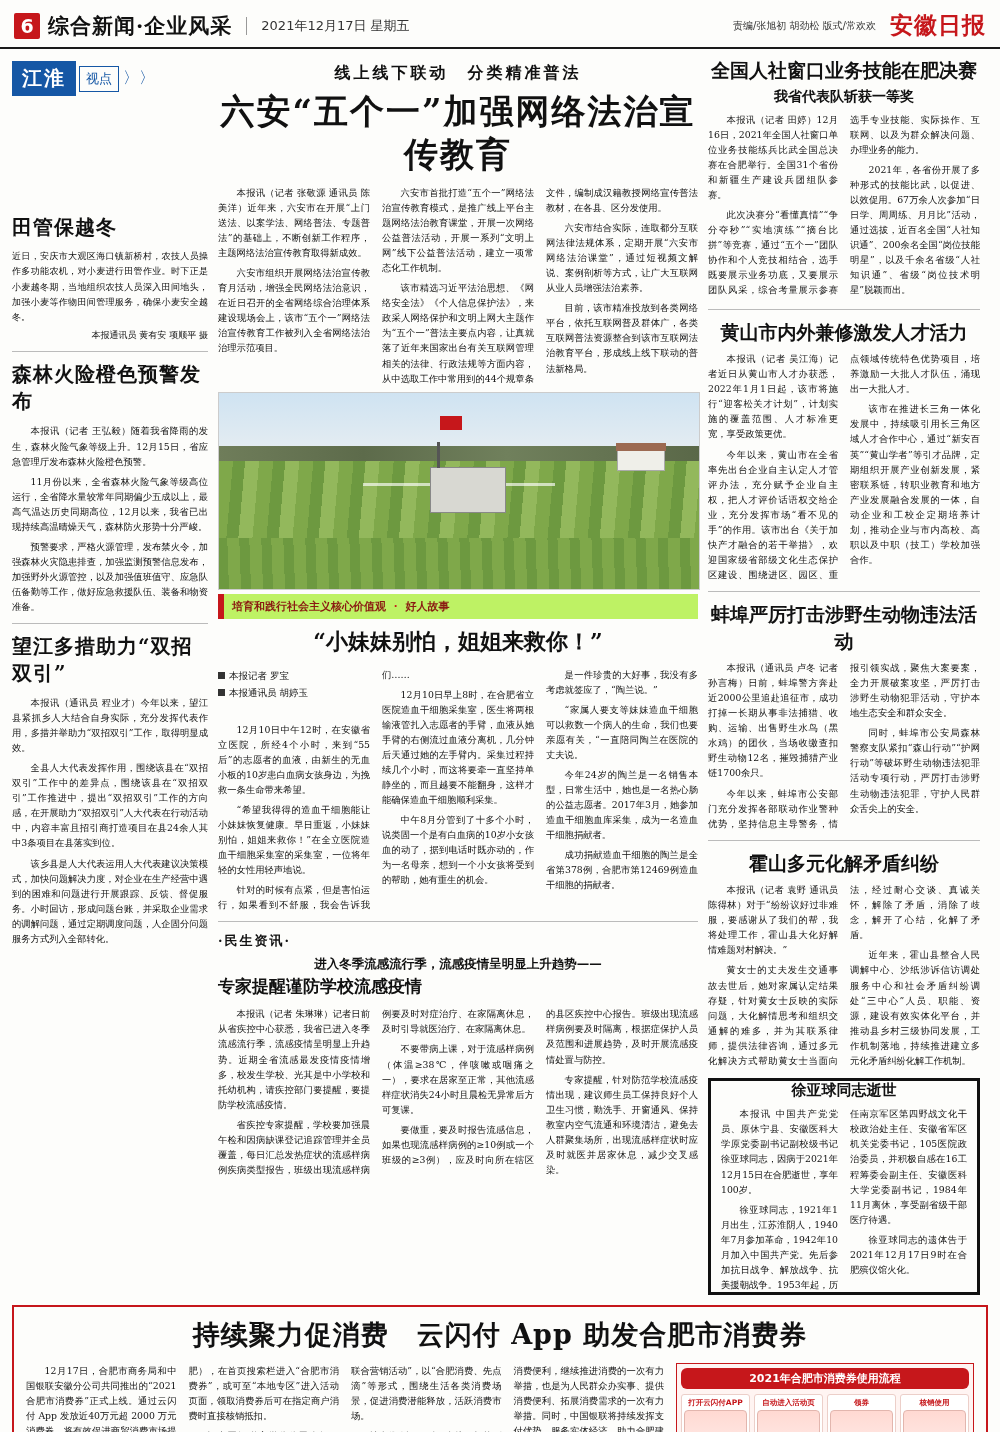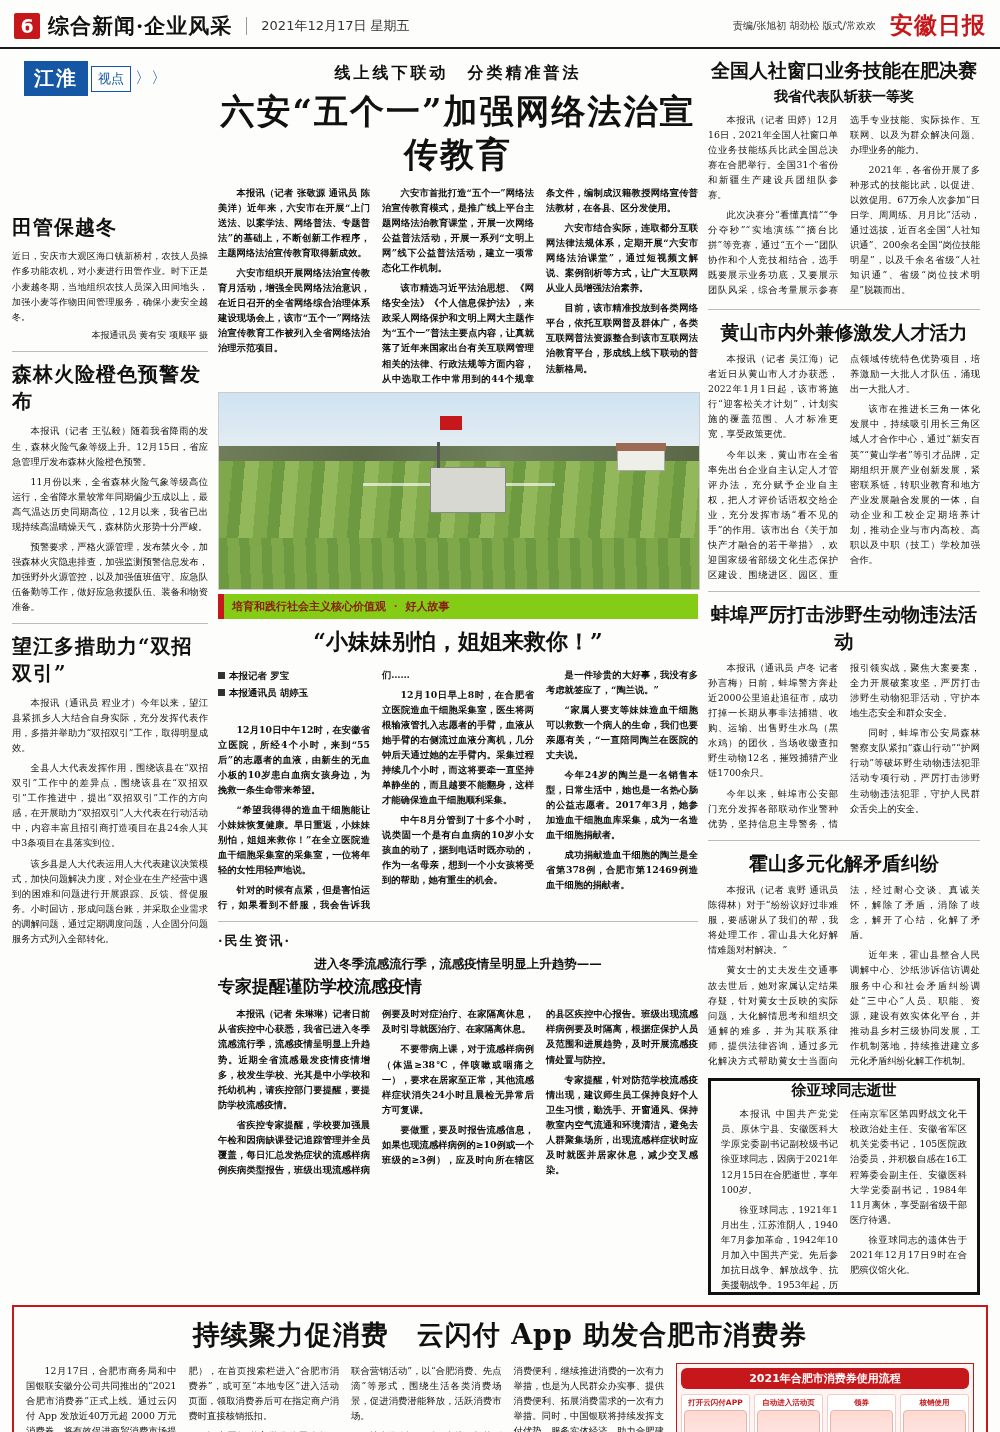--- a/index.html
+++ b/index.html
@@ -23,39 +23,39 @@
 
   
   .body-wrap{display:flex;padding:8px 12px 0 12px;gap:10px;}
   .col-left{width:196px;}
   .col-mid{width:480px;}
   .col-right{width:272px;}
 
   
   .flag{display:flex;align-items:center;margin:4px 0 10px 0;}
   .flag-box{background:#1557a5;color:#fff;font-size:20px;font-weight:bold;padding:4px 10px;
-            font-family:"DejaVu Serif","Liberation Serif",serif;letter-spacing:2px;margin-left:12px;}
+            font-family:"DejaVu Serif","Liberation Serif",serif;letter-spacing:2px;}
   .flag-sub{border:1px solid #1557a5;color:#1557a5;font-size:13px;padding:3px 6px;margin-left:3px;}
   .flag-arrow{color:#1557a5;font-size:16px;margin-left:4px;}
 
   
   .kicker{text-align:center;font-size:16px;font-weight:bold;letter-spacing:3px;margin:6px 0 6px 0;
           font-family:"DejaVu Serif","Liberation Serif",serif;}
   .headline-main{text-align:center;font-size:34px;font-weight:bold;letter-spacing:2px;line-height:1.25;
                  font-family:"DejaVu Serif","Liberation Serif",serif;margin:2px 0 10px 0;}
   .headline-2{font-size:19px;font-weight:bold;text-align:center;line-height:1.4;
               font-family:"DejaVu Serif","Liberation Serif",serif;}
   .headline-sub{font-size:14px;font-weight:bold;text-align:center;margin-top:4px;
               font-family:"DejaVu Serif","Liberation Serif",serif;}
   .headline-left{font-size:20px;font-weight:bold;margin:0 0 8px 0;letter-spacing:1px;
               font-family:"DejaVu Serif","Liberation Serif",serif;}
 
   
   .cols2{column-count:2;column-gap:12px;}
-  .cols3{column-count:3;column-gap:12px;font-weight:bold;}
+  .cols3{column-count:3;column-gap:12px;}
   .cols4{column-count:4;column-gap:12px;}
   p.body{font-size:9.3px;line-height:1.62;text-align:justify;margin:0 0 5px 0;
          font-family:"DejaVu Serif","Liberation Serif",serif;text-indent:2em;}
   hr.rule{border:none;border-top:1px solid #bbb;margin:9px 0;}
 
   
   .photo{position:relative;width:100%;height:196px;margin:6px 0 4px 0;overflow:hidden;border:1px solid #ccc;}
   .sky{position:absolute;left:0;top:0;width:100%;height:34%;
        background:linear-gradient(#cfe3f2,#e8eef2);}
   .treeline{position:absolute;left:0;top:27%;width:100%;height:9%;
@@ -68,21 +68,21 @@
   .tractor:before{content:"";position:absolute;left:6px;top:-26px;width:3px;height:26px;background:#555;}
   .flagred{position:absolute;left:46%;top:12%;width:22px;height:14px;background:#c6171b;}
   .spray{position:absolute;left:30%;top:46%;width:40%;height:3px;background:rgba(255,255,255,.65);}
   .house{position:absolute;right:7%;top:29%;width:46px;height:20px;background:#efefe9;border:1px solid #aaa;}
   .house:before{content:"";position:absolute;left:-2px;top:-7px;width:50px;height:8px;background:#9c6a52;}
 
   .cap{font-size:9px;line-height:1.7;text-align:justify;font-family:"DejaVu Serif","Liberation Serif",serif;}
   .cap-credit{font-size:9px;text-align:right;margin-top:4px;}
 
   
-  .value-banner{position:relative;background:#84cc16;border-left:6px solid #c6171b;padding:5px 8px;margin:4px 0 8px 0;
+  .value-banner{position:relative;background:#bef264;border-left:6px solid #c6171b;padding:5px 8px;margin:4px 0 8px 0;
      font-size:11px;color:#8a1a12;font-weight:bold;font-family:"DejaVu Serif","Liberation Serif",serif;}
   .value-banner .dot{color:#c6171b;margin:0 4px;}
 
   .quote-head{text-align:center;font-size:22px;font-weight:bold;margin:8px 0 10px 0;
               font-family:"DejaVu Serif","Liberation Serif",serif;}
 
   .sect-label{font-size:13px;font-weight:bold;letter-spacing:2px;margin:10px 0 6px 0;
               font-family:"DejaVu Serif","Liberation Serif",serif;}
   .lede{text-align:center;font-size:12.5px;font-weight:bold;margin:4px 0 2px 0;
         font-family:"DejaVu Serif","Liberation Serif",serif;}

